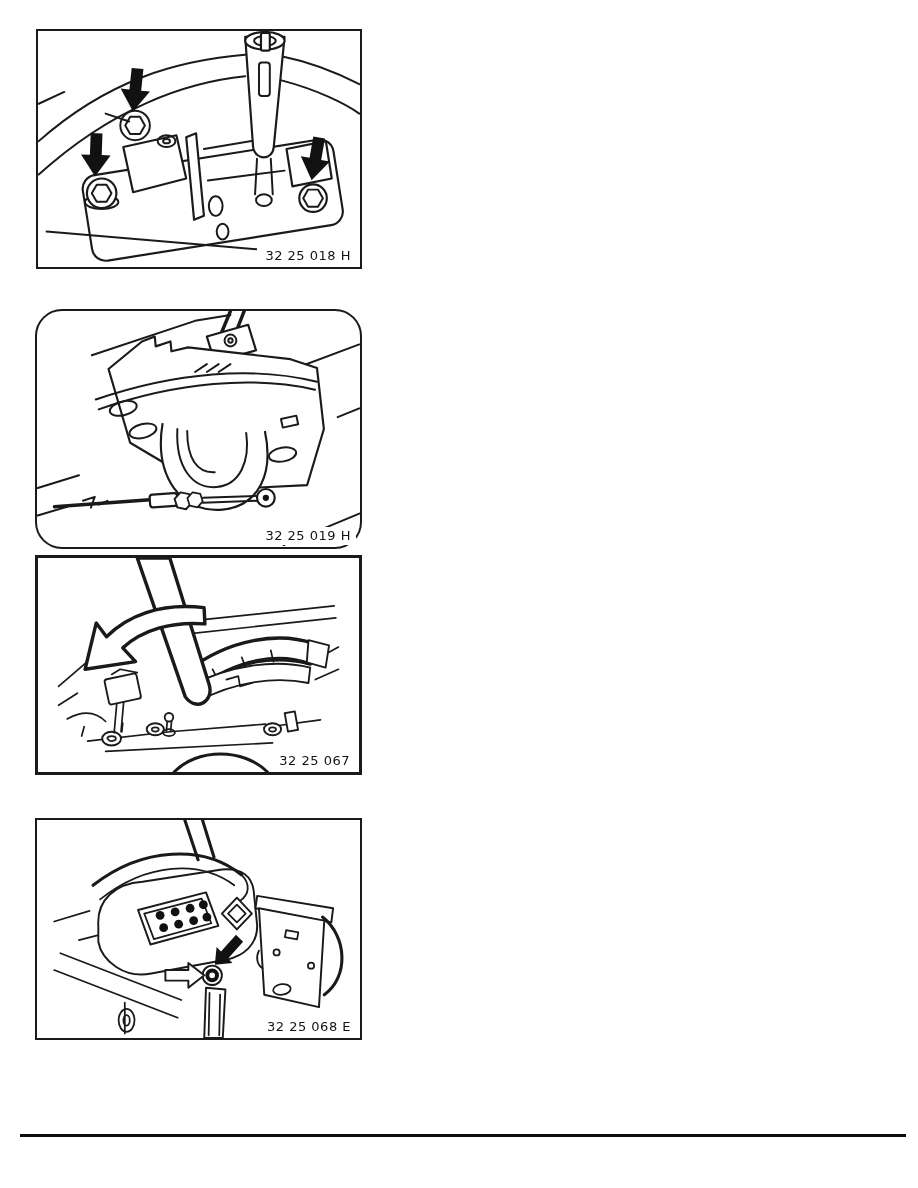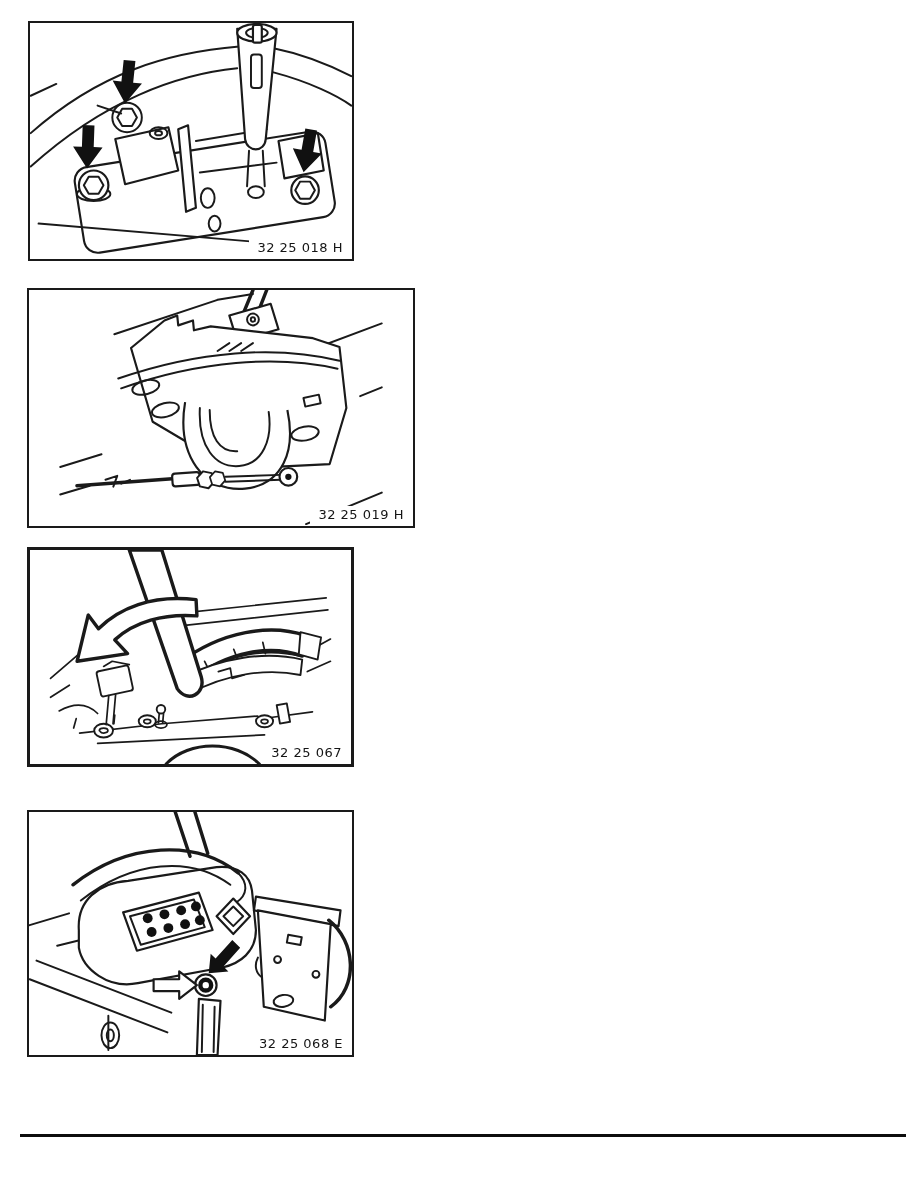--- a/index.html
+++ b/index.html
@@ -5,21 +5,21 @@
   html, body { margin: 0; padding: 0; }
   body {
     width: 918px; height: 1188px;
     background: #ffffff;
     position: relative;
     overflow: hidden;
     font-family: "DejaVu Sans", "Liberation Sans", sans-serif;
   }
   .fig {
     position: absolute;
-    margin: 4px;
+    margin: 12px;
     background: #ffffff;
     border: 2px solid #1a1a1a;
     box-sizing: border-box;
   }
   .fig svg { display: block; width: 100%; height: 100%; }
   .ref-label {
     position: absolute;
     right: 4px; bottom: 2px;
     background: #ffffff;
     padding: 1px 5px 2px 8px;
@@ -100,21 +100,21 @@
     <g>
       <use href="#dn-arrow" class="solid" transform="translate(98,62) rotate(6)"></use>
       <use href="#dn-arrow" class="solid" transform="translate(58,128) rotate(2)"></use>
       <use href="#dn-arrow" class="solid" transform="translate(281,132) rotate(10)"></use>
     </g>
     <path class="ink" d="M8,204 L246,224" stroke-width="3"></path>
   </svg>
   <figcaption class="ref-label">32 25 018 H</figcaption>
 </figure>
 
-<figure class="fig" style="left:23px; top:284px; width:388px; height:240px;">
+<figure class="fig" style="left:23px; top:297px; width:327px; height:240px;border-radius:27px;">
   <svg viewBox="0 0 327 240">
 
     <g class="ink">
       <path d="M55,45 L160,10 M160,10 L196,4"></path>
       <path d="M252,62 L327,34"></path>
       <path d="M305,108 L327,99"></path>
       <path d="M250,238 L327,206"></path>
       <path d="M0,180 L42,167 M0,208 L30,199"></path>
     </g>
 
@@ -206,21 +206,21 @@
 
     <g>
       <path class="white-heavy" d="M92,0 L130,0 L176,148 C182,168 160,180 148,162 L92,0 Z"></path>
     </g>
 
     <path class="white-heavy" d="M170,58 C118,52 80,68 56,92 L44,76 L31,130 L90,121 L75,105 C98,84 132,74 171,77 Z"></path>
   </svg>
   <figcaption class="ref-label">32 25 067</figcaption>
 </figure>
 
-<figure class="fig" style="left:23px; top:806px; width:327px; height:247px;">
+<figure class="fig" style="left:23px; top:806px; width:327px; height:222px;">
   <svg viewBox="0 0 327 247">
 
     <path class="ink-thick" d="M148,0 L163,45 M168,0 L181,42"></path>
 
     <g class="ink">
       <path d="M7,151 L144,204 M0,170 L140,224"></path>
       <path d="M80,207 L80,242"></path>
       <ellipse cx="82" cy="227" rx="9" ry="13"></ellipse>
       <ellipse cx="82" cy="227" rx="3.6" ry="6"></ellipse>
       <path d="M0,115 L40,103 M28,136 L60,128"></path>

